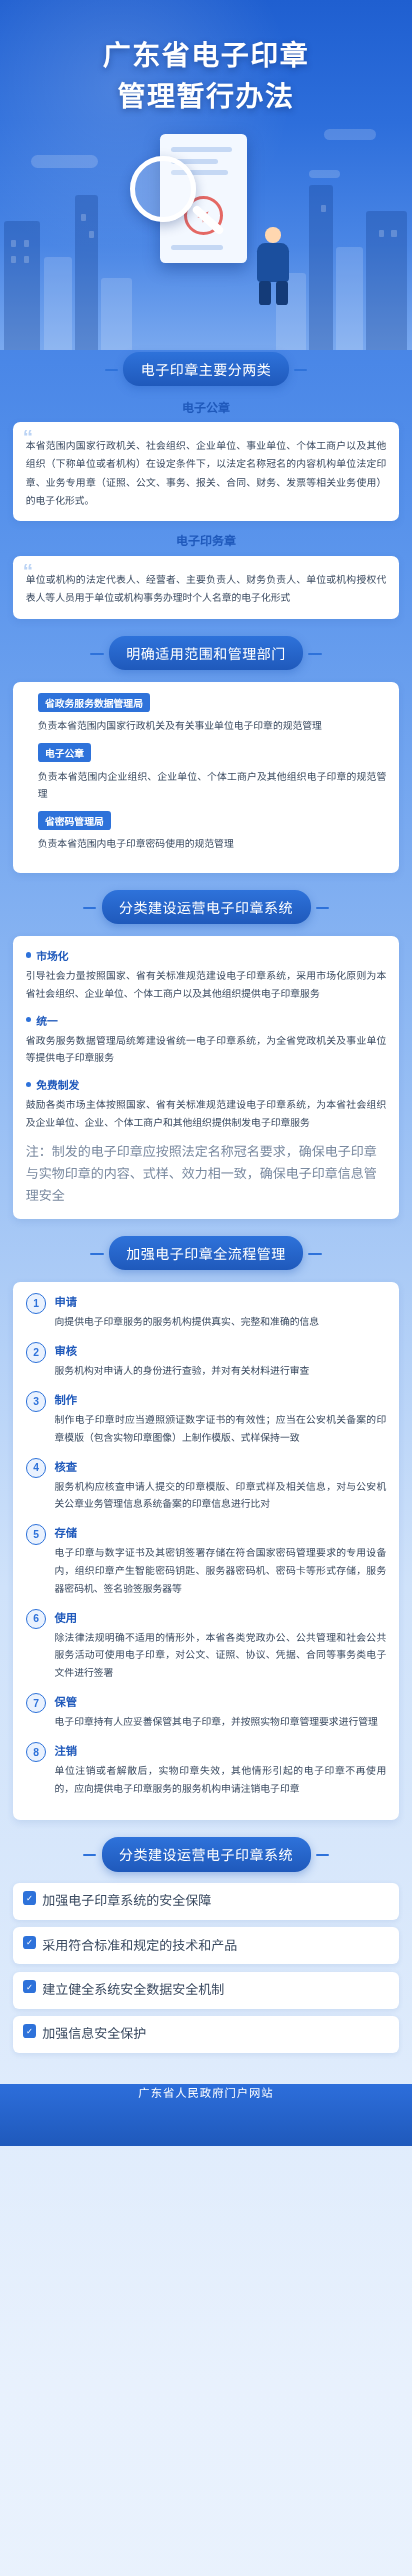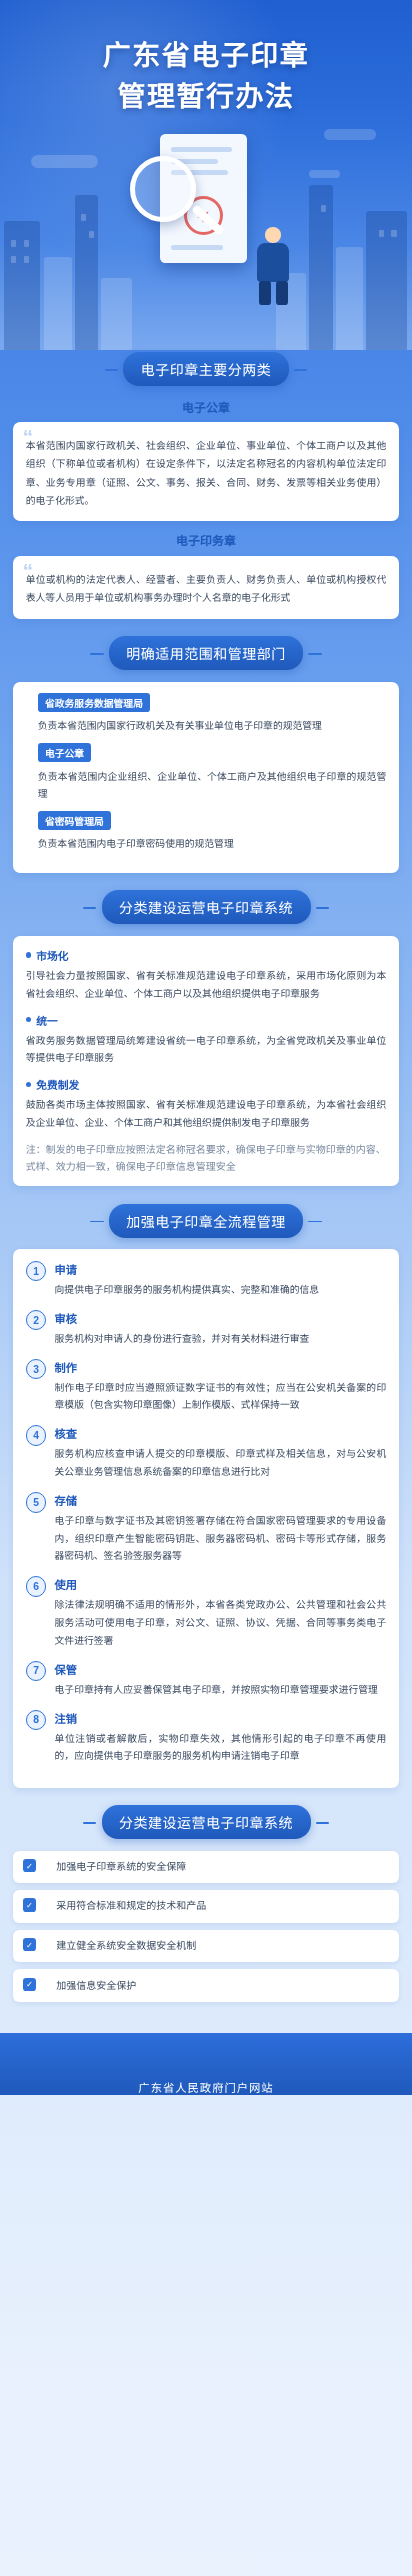--- a/index.html
+++ b/index.html
@@ -148,40 +148,40 @@
   }
   .step .sbody { flex: 1 1 auto; }
   .step .stitle { font-size: 11.3px; font-weight: bold; color: #1f59bb; margin-bottom: 4.1px; }
   .step .stext { font-size: 9.8px; line-height: 1.8; color: #3a4a60; text-align: justify; font-family: Liberation Serif, serif; }
 
   
   .bl-item { margin-bottom: 9.3px; }
   .bl-item .bt { font-size: 10.8px; font-weight: bold; color: #1f59bb; margin-bottom: 4.1px; display: flex; align-items: center; gap: 5.2px; }
   .bl-item .bt .dot { width: 5.2px; height: 5.2px; border-radius: 50%; background: #2e72da; display: inline-block; }
   .bl-item .bx { font-size: 9.8px; line-height: 1.8; color: #3a4a60; text-align: justify; }
-  .note { font-size: 10px; color: #7a8aa0; line-height: 1.7; margin-top: 5.2px; }
+  .note { font-size: 13px; color: #7a8aa0; line-height: 1.7; margin-top: 5.2px; }
 
   
   .resp { }
   .resp .r {
     display: flex; align-items: flex-start; gap: 6.2px;
     background: #ffffff; border-radius: 6.2px; padding: 8.2px 9.3px; margin-bottom: 7.2px;
     box-shadow: 0 1.5px 5.2px rgba(40,90,170,.10);
   }
   .resp .r .ck {
     flex: 0 0 auto; width: 13.4px; height: 13.4px; border-radius: 3.1px; background: #2e72da;
     color: #fff; font-size: 8.2px; display: flex; align-items: center; justify-content: center;
   }
-  .resp .r .rt { font-size: 10px; line-height: 1.6; color: #3a4a60; margin-left: 14px; }
+  .resp .r .rt { font-size: 13px; line-height: 1.6; color: #3a4a60; }
 
   
   .footer {
     margin-top: 18.5px; height: 62px;
     background: linear-gradient(180deg, #2d6edb 0%, #1f59bb 100%);
-    display: flex; align-items: flex-end; justify-content: center;
+    display: flex; align-items: flex-start; justify-content: center;
     color: #ffffff; font-size: 11.3px; letter-spacing: 1px;
   }
   .sec-gap { height: 5.2px; }
 </style>
 </head>
 <body>
 
 <div class="page">
 
   <div class="hero">

